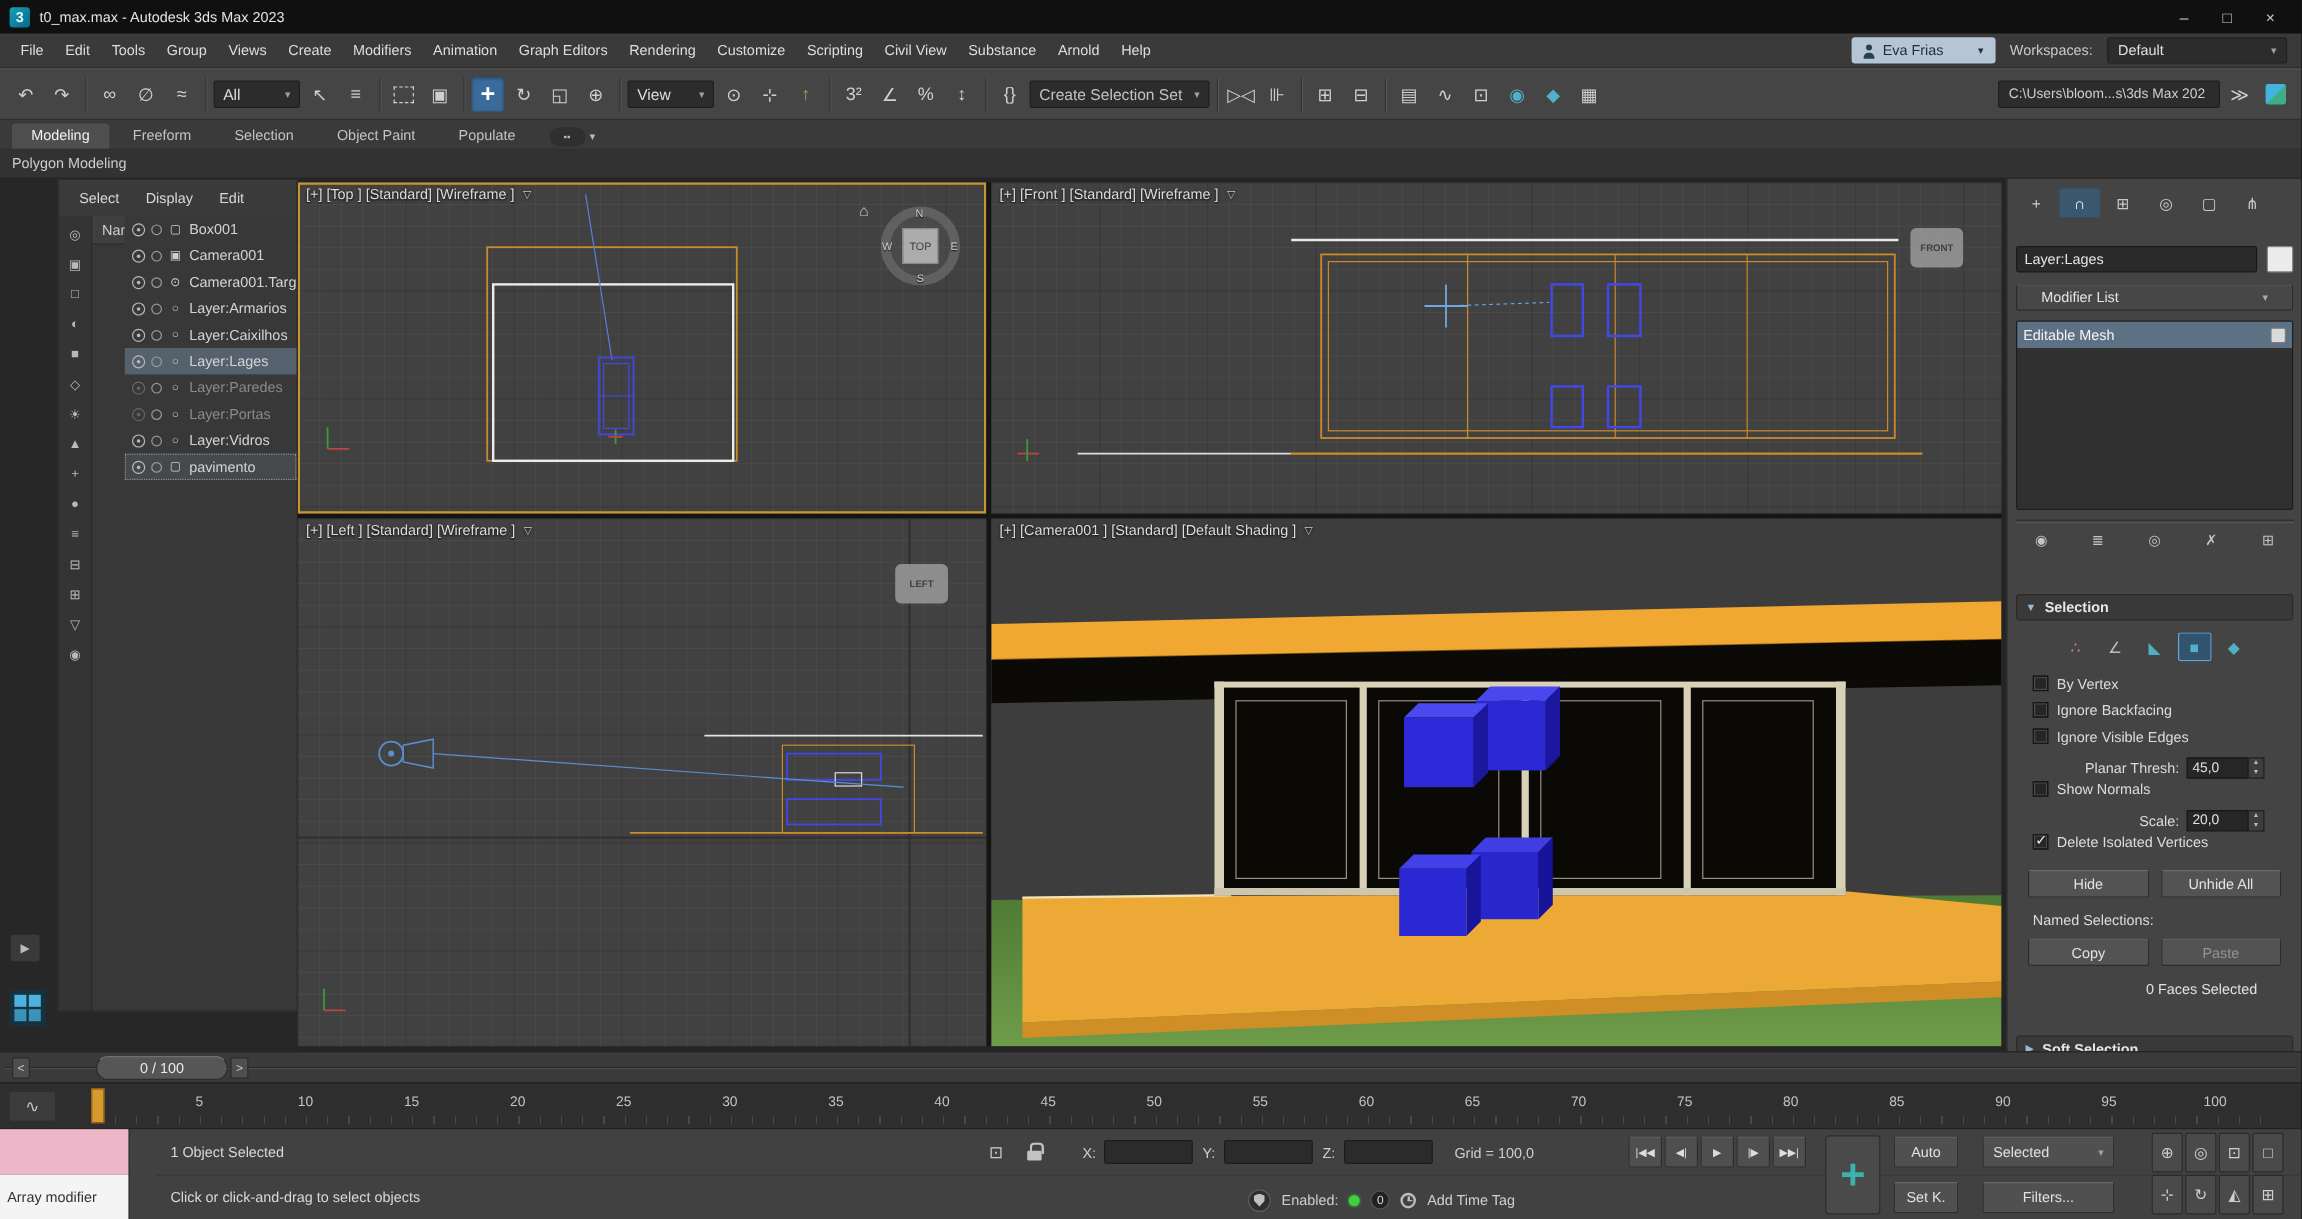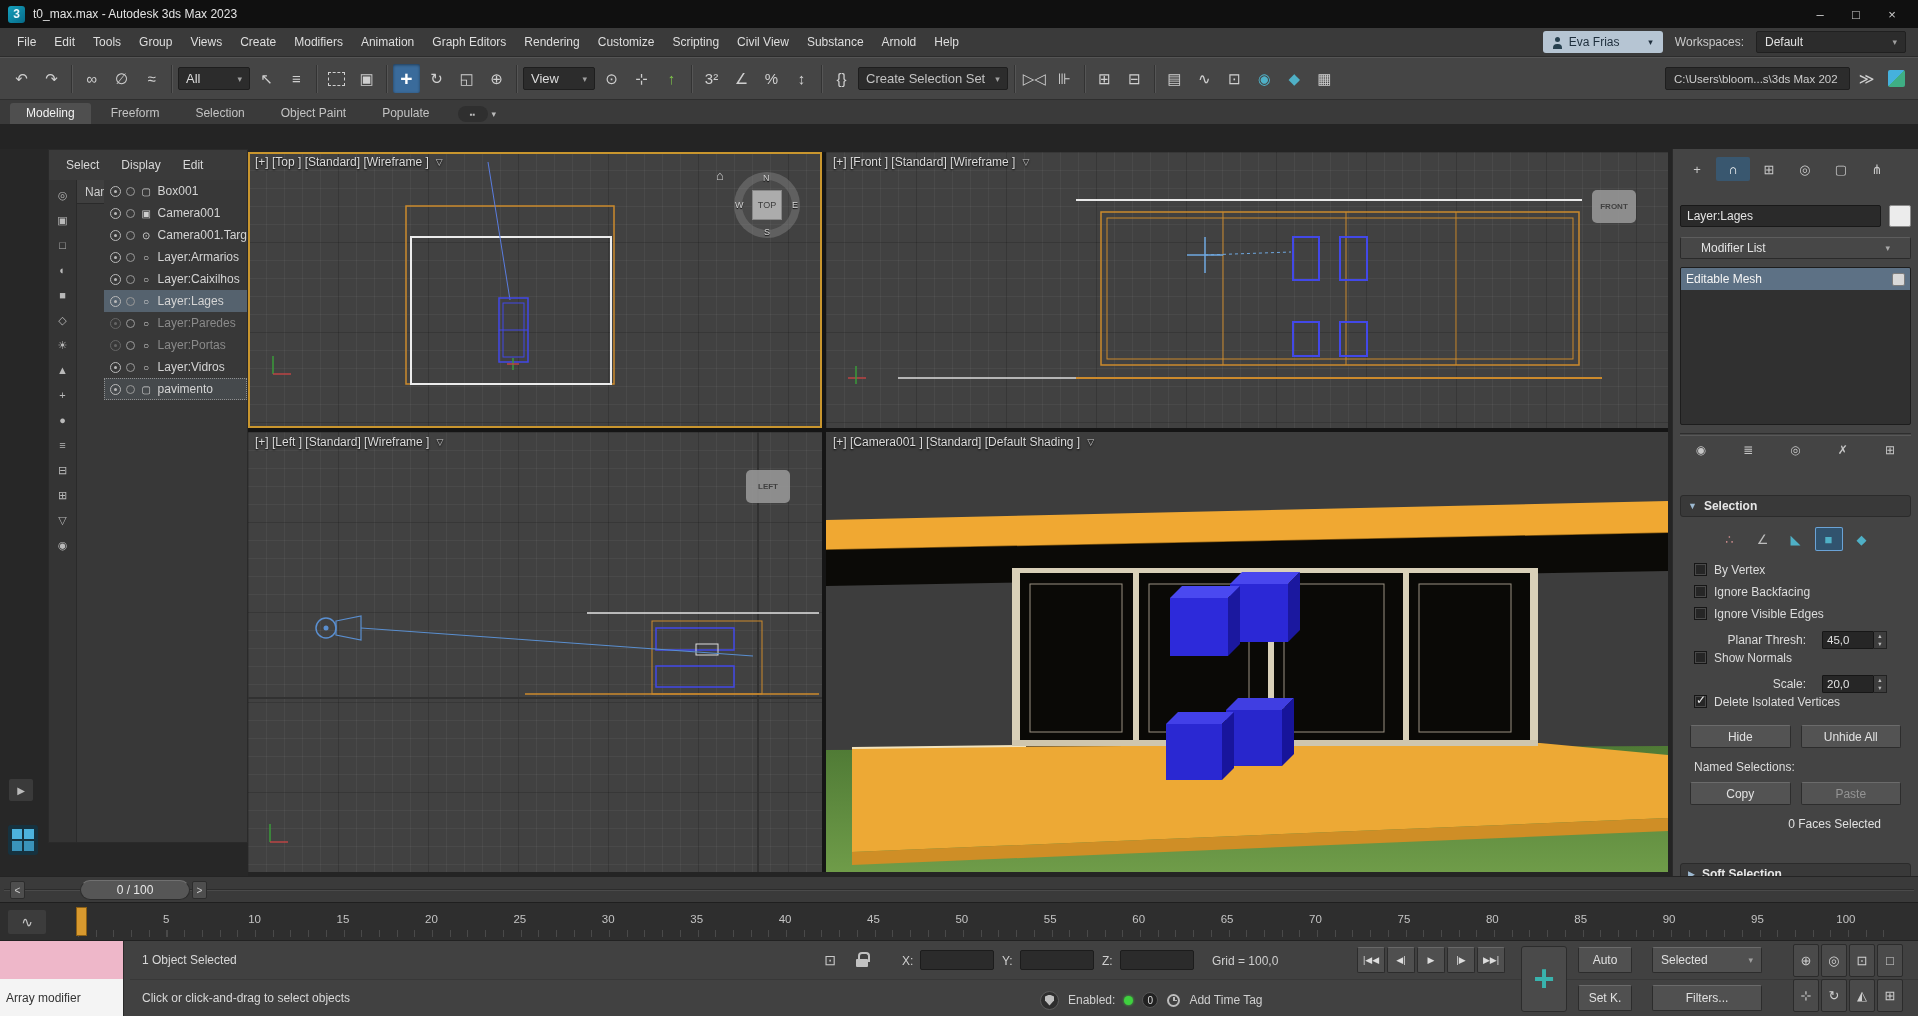--- a/index.html
+++ b/index.html
@@ -104,21 +104,21 @@
 .stack-tools{display:flex;justify-content:space-between;padding:0 8px;margin-bottom:34px}
 .st-btn{width:26px;height:22px;display:flex;align-items:center;justify-content:center;color:#c6c6c6;font-size:12px;border-radius:2px}
 .rollout{height:22px;background:#393939;border:1px solid #2b2b2b;border-radius:3px;display:flex;align-items:center;gap:7px;padding:0 7px;color:#e6e6e6;font-weight:bold;margin-bottom:10px}
 .r-arrow{color:#9db9d1;font-size:9px;font-weight:normal}
 .subobj{display:flex;gap:5px;justify-content:center;margin-bottom:12px}
 .so-btn{width:28px;height:24px;display:flex;align-items:center;justify-content:center;border-radius:2px;font-size:13px;color:#c9c9c9}
 .so-btn.active{background:#31536e;box-shadow:inset 0 0 0 1px #6ba3d6}
 .checkrow{display:flex;align-items:flex-start;gap:7px;padding-left:14px;height:22px;color:#dcdcdc}
 .cb{width:13px;height:13px;background:#262626;border:1px solid #161616;box-shadow:inset 0 0 0 1px #4a4a4a;position:relative;flex:none}
 .checked .cb::after{content:"✓";position:absolute;left:1px;top:-3px;color:#ececec;font-size:12px}
-.spinrow{display:flex;align-items:center;justify-content:flex-end;gap:16px;height:22px;padding-right:24px;color:#dcdcdc}
+.spinrow{display:flex;align-items:center;justify-content:flex-end;gap:6px;height:22px;padding-right:24px;color:#dcdcdc}
 .spinner{display:flex;height:18px}
 .spinner input{width:52px;background:#262626;border:1px solid #161616;color:#e2e2e2;font-size:11.5px;padding:0 4px;font-family:inherit;border-radius:1px}
 .spin-arrows{width:13px;display:flex;flex-direction:column;background:#3d3d3d;border:1px solid #222;border-left:none}
 .spin-arrows i{flex:1;font-style:normal;font-size:6.5px;line-height:8px;color:#bcbcbc;text-align:center}
 .cp-btnrow{display:flex;gap:10px;padding:0 10px;margin:8px 0 12px}
 .cp-btn{flex:1;height:23px;background:#535353;border:1px solid #2d2d2d;border-top-color:#6b6b6b;border-radius:2px;display:flex;align-items:center;justify-content:center;color:#e2e2e2}
 .cp-btn.disabled{color:#949494}
 .cp-label{padding-left:14px;height:20px;color:#dcdcdc}
 .faces{text-align:right;padding-right:30px;color:#e0e0e0;margin:2px 0 32px}
 
@@ -129,21 +129,21 @@
 .ts-thumb{position:absolute;left:80px;top:3px;width:110px;height:20px;background:#565656;border:1px solid #2c2c2c;border-top-color:#707070;border-radius:10px;display:flex;align-items:center;justify-content:center;color:#e8e8e8}
 .ruler{position:absolute;left:0;top:902px;right:0;height:38px;background:#2e2e2e;border-top:1px solid #1f1f1f}
 .ruler::before{content:"";position:absolute;left:78px;right:25px;bottom:3px;height:7px;background:repeating-linear-gradient(90deg,rgba(255,255,255,.13) 0 1px,transparent 1px 17.7px)}
 .ruler-btn{position:absolute;left:8px;top:7px;width:38px;height:24px;background:#3c3c3c;border-radius:2px;color:#c4c4c4;display:flex;align-items:center;justify-content:center;font-size:14px}
 .marker{position:absolute;left:76px;top:4px;bottom:4px;width:11px;background:#d8992e;border:1px solid #8a5f16}
 .ticks{position:absolute;left:122px;width:1768px;top:10px;display:flex}
 .tick{flex:1;text-align:center;color:#c4c4c4;font-size:11.5px}
 
 .statusbar{position:absolute;left:0;top:940px;right:0;height:76px;background:#414141;border-top:1px solid #222}
 .statusbar::before{content:"";position:absolute;top:38px;left:130px;right:0;height:1px;background:#383838}
-.listener{position:absolute;left:0;top:0;width:124px;height:76px;border-right:1px solid #2a2a2a}
+.listener{position:absolute;left:0;top:0;width:108px;height:76px;border-right:1px solid #2a2a2a}
 .listener-pink{height:38px;background:#eeb7c9}
 .listener-white{height:38px;background:#f4f4f4;color:#333;display:flex;align-items:center;padding-left:6px}
 .sb-text{position:absolute;color:#d8d8d8}
 .sb-lbl{position:absolute;color:#cfcfcf}
 .coord-field{position:absolute;top:9px;width:74px;height:20px;background:#2b2b2b;border:1px solid #1c1c1c;border-radius:2px;color:#ddd;padding:0 4px;font-family:inherit;font-size:11px}
 .icon-btn{position:absolute;width:24px;height:24px;display:flex;align-items:center;justify-content:center;color:#c9c9c9;font-size:14px;border-radius:2px}
 .lockicon{width:12px;height:15px;position:relative;display:inline-block}
 .lockicon::before{content:"";position:absolute;top:0;left:2px;width:8px;height:8px;border:2px solid #c2c2c2;border-bottom:none;border-radius:4px 4px 0 0}
 .lockicon::after{content:"";position:absolute;bottom:0;left:0;width:12px;height:8px;background:#c2c2c2;border-radius:1px}
 .playback{position:absolute;left:1357px;top:6px;display:flex;gap:2px}
@@ -266,20 +266,23 @@
         <span class="rtab active">Modeling</span>
         <span class="rtab">Freeform</span>
         <span class="rtab">Selection</span>
         <span class="rtab">Object Paint</span>
         <span class="rtab">Populate</span>
       </div>
     <div class="ribbon-extra">
       <span class="rx-btn">▪▪</span>
       <span style="font-size:9px;color:#bbb">▾</span>
     </div>
+  </div>
+  <div class="ribbonpanel">
+    <span>Polygon Modeling</span>
   </div>
 
   <div class="leftzone">
     <div class="scene-explorer">
       <div class="se-menus">
           <span class="se-menu">Select</span>
           <span class="se-menu">Display</span>
           <span class="se-menu">Edit</span>
         </div>
       <div class="se-body">

